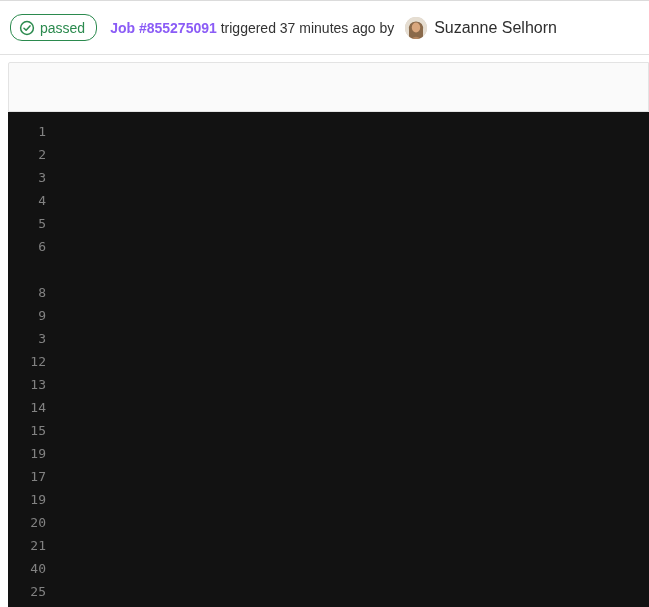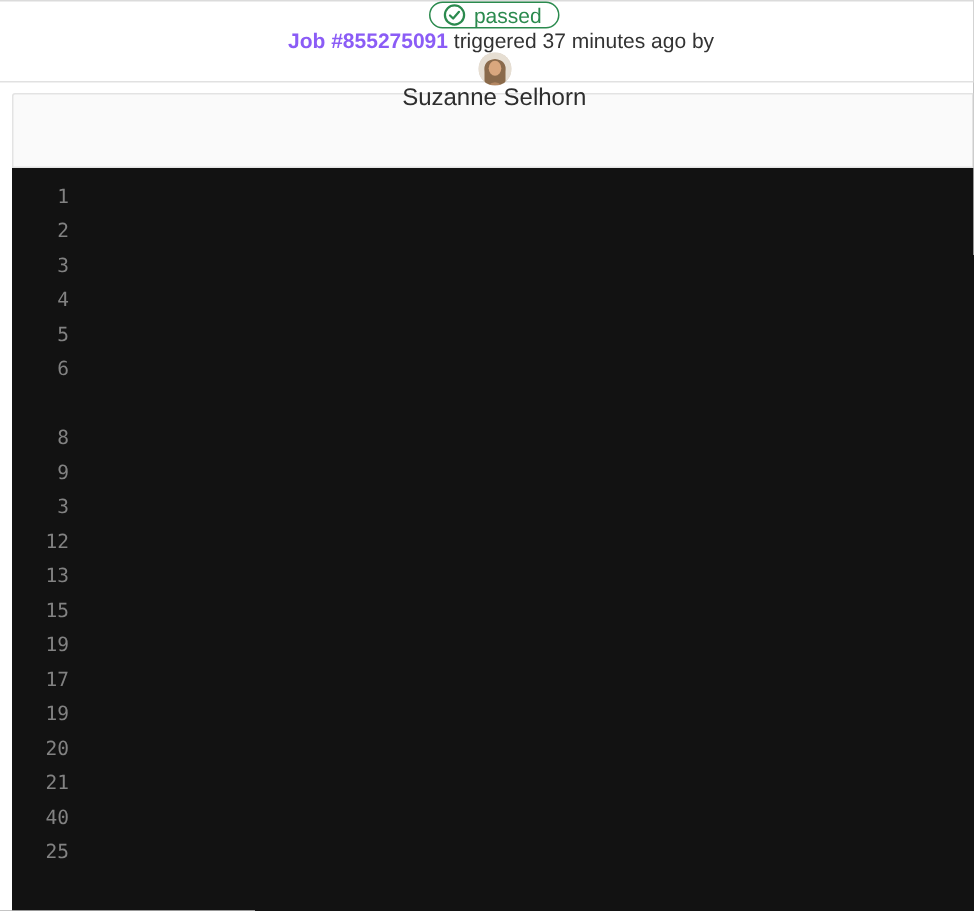--- a/index.html
+++ b/index.html
@@ -8,21 +8,20 @@
 
   
   .header-bar {
     height: 55px;
     border-top: 1px solid #dbdbdb;
     border-bottom: 1px solid #e1e1e1;
     display: flex;
     align-items: center;
     padding-left: 10px;
     background: #fff;
-    flex-direction: column;
   }
   .status-badge {
     display: inline-flex;
     align-items: center;
     gap: 5px;
     height: 27px;
     padding: 0 11px 0 8px;
     border: 1.5px solid var(--badge, #2b8a4e);
     border-radius: 12px;
     color: var(--badge, #2b8a4e);
@@ -201,20 +200,25 @@
     <span class="num">12</span>
     
   </div>
 
   <div class="log-row">
     
     <span class="num">13</span>
     
   </div>
 
+  <div class="log-row">
+    
+    <span class="num">14</span>
+    
+  </div>
 
   <div class="log-row">
     
     <span class="num">15</span>
     
   </div>
 
   <div class="log-row">
     
     <span class="num">19</span>

